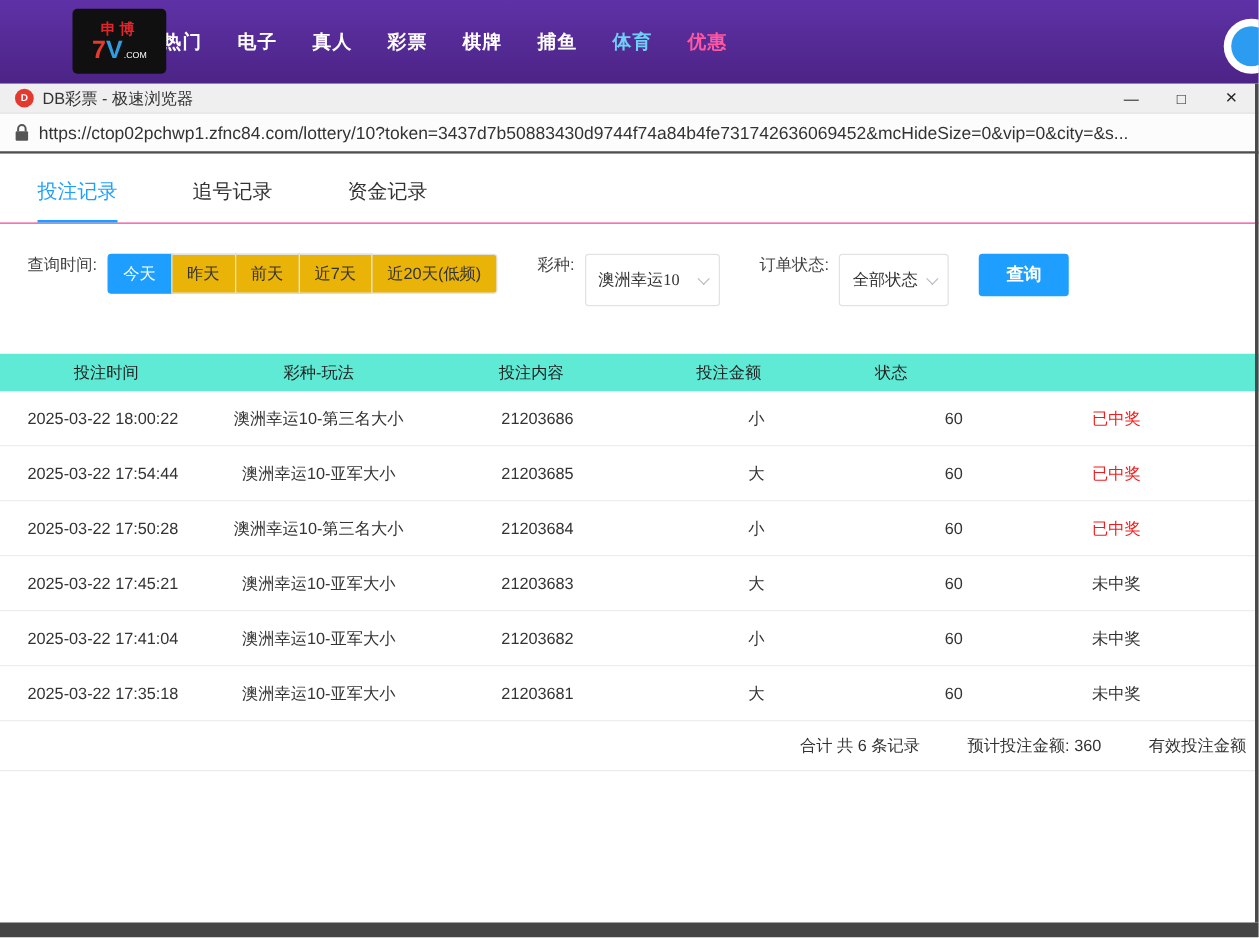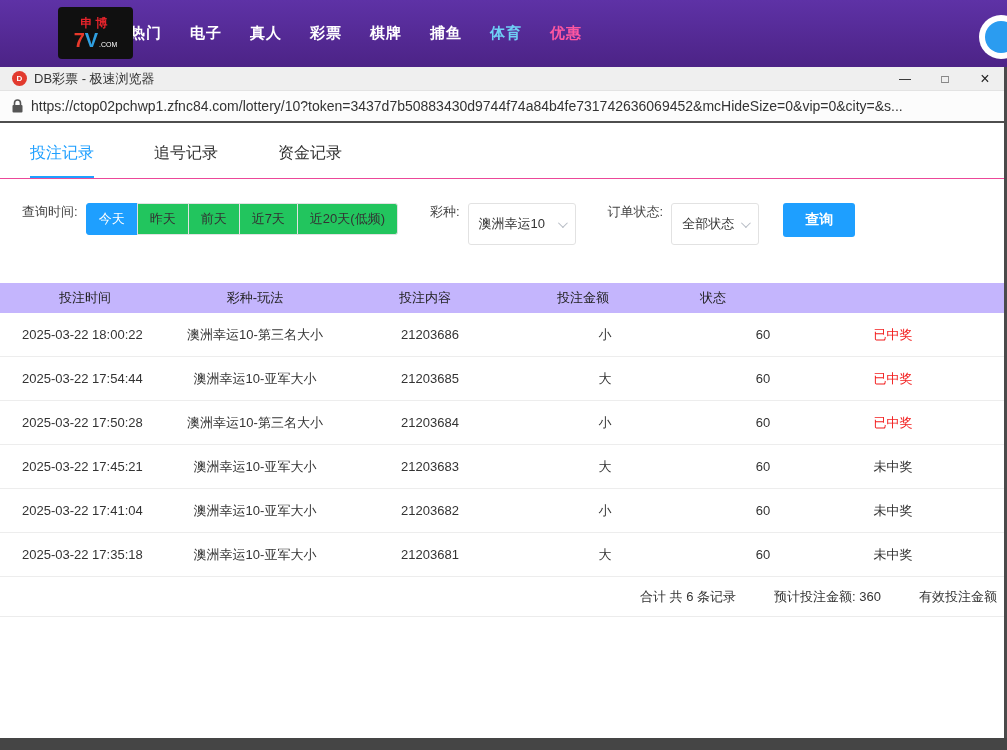--- a/index.html
+++ b/index.html
@@ -68,44 +68,44 @@
 
   .tabs-row { padding:20px 0 0 30px; border-bottom:1px solid #ec4899; display:flex; gap:60px; }
   .tab { font-size:16px; color:#333; padding-bottom:12px; cursor:pointer; }
   .tab.active { color:#1e9fff; border-bottom:2px solid #1e9fff; }
 
   .filterbar { display:flex; align-items:flex-start; margin:24px 16px 0 22px; font-size:13px; color:#444; }
   .flabel { margin-right:8px; }
   .ml32 { margin-left:32px; }
   .btn-group { display:flex; }
   .time-btn {
-    padding:0 12px; height:32px; line-height:30px; border:1px solid #e2e2e2; background:#22c55e;
+    padding:0 12px; height:32px; line-height:30px; border:1px solid #e2e2e2; background:#eab308;
     text-align:center; margin-left:-1px; font-size:13px; color:#333; cursor:pointer; white-space:nowrap;
   }
   .time-btn:first-child { border-radius:3px 0 0 3px; margin-left:0; }
   .time-btn:last-child { border-radius:0 3px 3px 0; }
   .time-btn.active { background:#1e9fff; border-color:#1e9fff; color:#fff; }
   .select {
     width:108px; height:42px; border:1px solid #e2e2e2; border-radius:3px; background:#fff;
     display:flex; align-items:center; justify-content:space-between; padding:17px 10px;
-    color:#333; cursor:pointer;
+    color:#333; cursor:pointer;font-family:Liberation Serif, serif;
   }
   .select.narrow { width:88px; }
   .caret {
     width:7px; height:7px; border-right:1.5px solid #b6bcc4; border-bottom:1.5px solid #b6bcc4;
     transform:rotate(45deg) translateY(-2px); flex:0 0 auto;
   }
   .query-btn {
     margin-left:24px; width:72px; height:34px; background:#1e9fff; color:#fff;
     border:none; border-radius:3px; font-size:14px; cursor:pointer;font-weight:bold;
   }
 
   .table { margin-top:38px; }
   .thead {
-    display:flex; height:30px; background:#c4b5fd; align-items:center;
+    display:flex; height:30px; background:#5eead4; align-items:center;
     font-size:13px; color:#222;
   }
   .trow {
     display:flex; height:44px; align-items:center; font-size:13px; color:#333;
     border-bottom:1px solid #ededed;
   }
   .hcell, .cell { text-align:center; }
   .col-time { width:170px; }
   .col-play { width:170px; }
   .col-issue { width:180px; }

